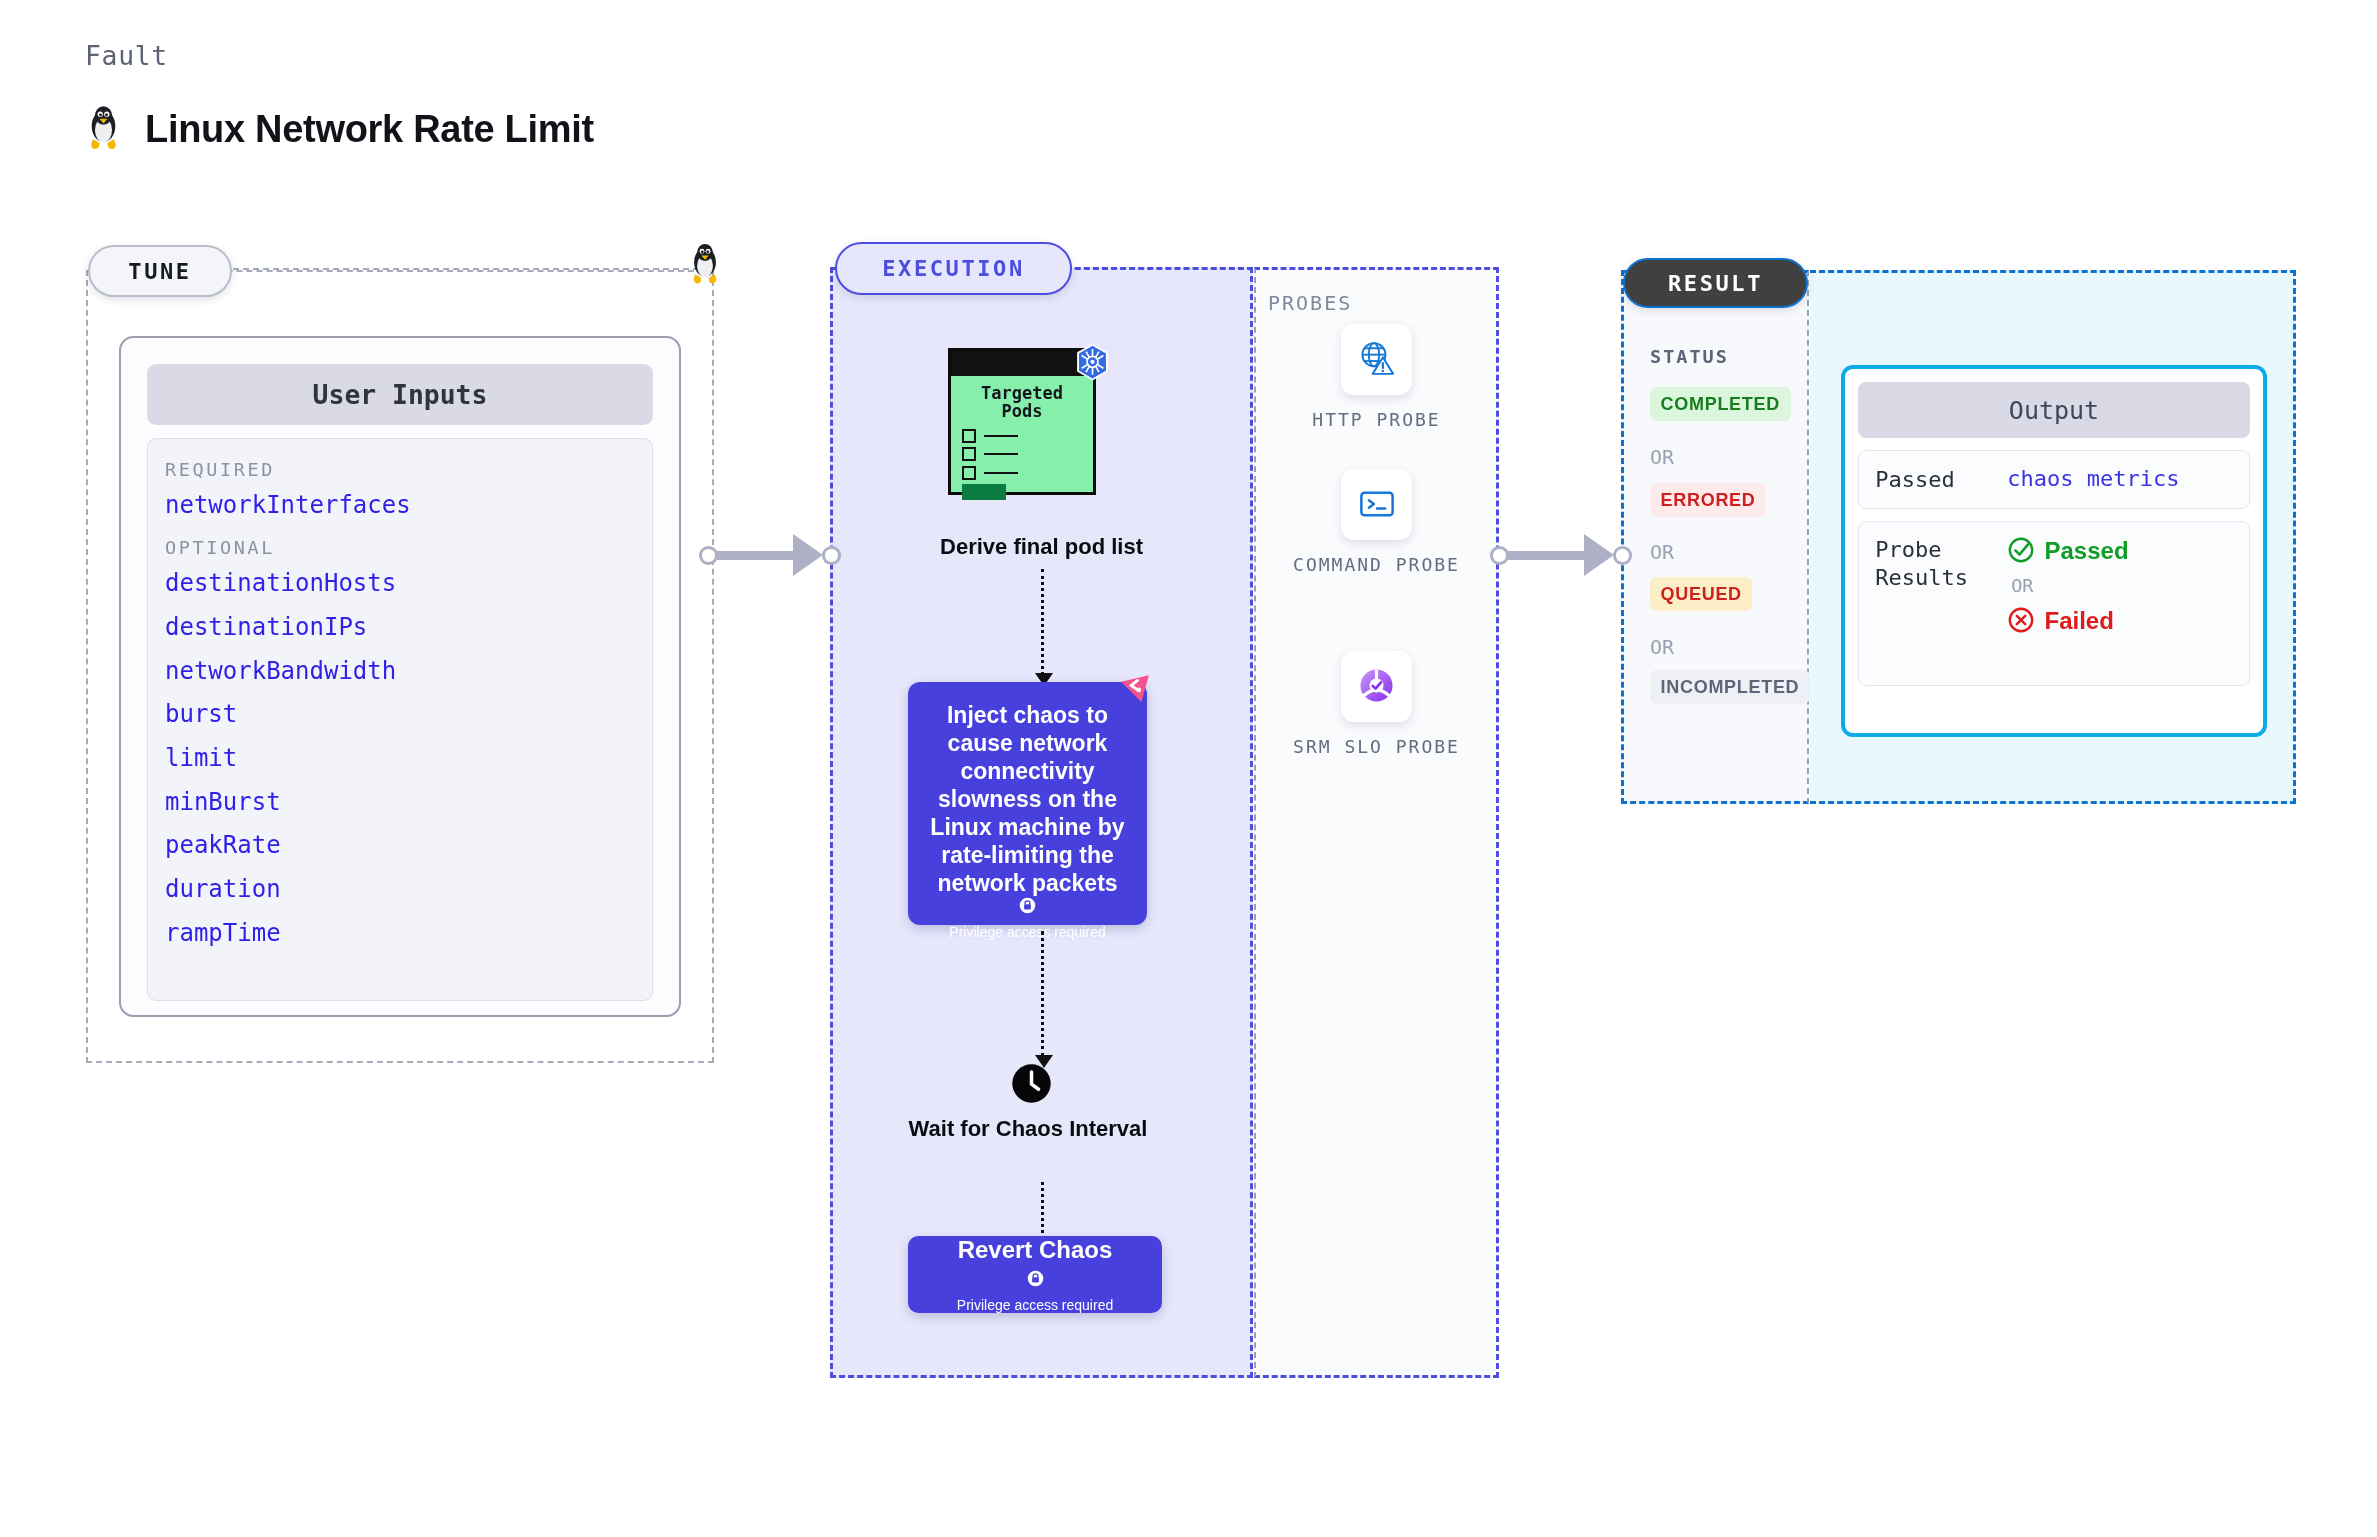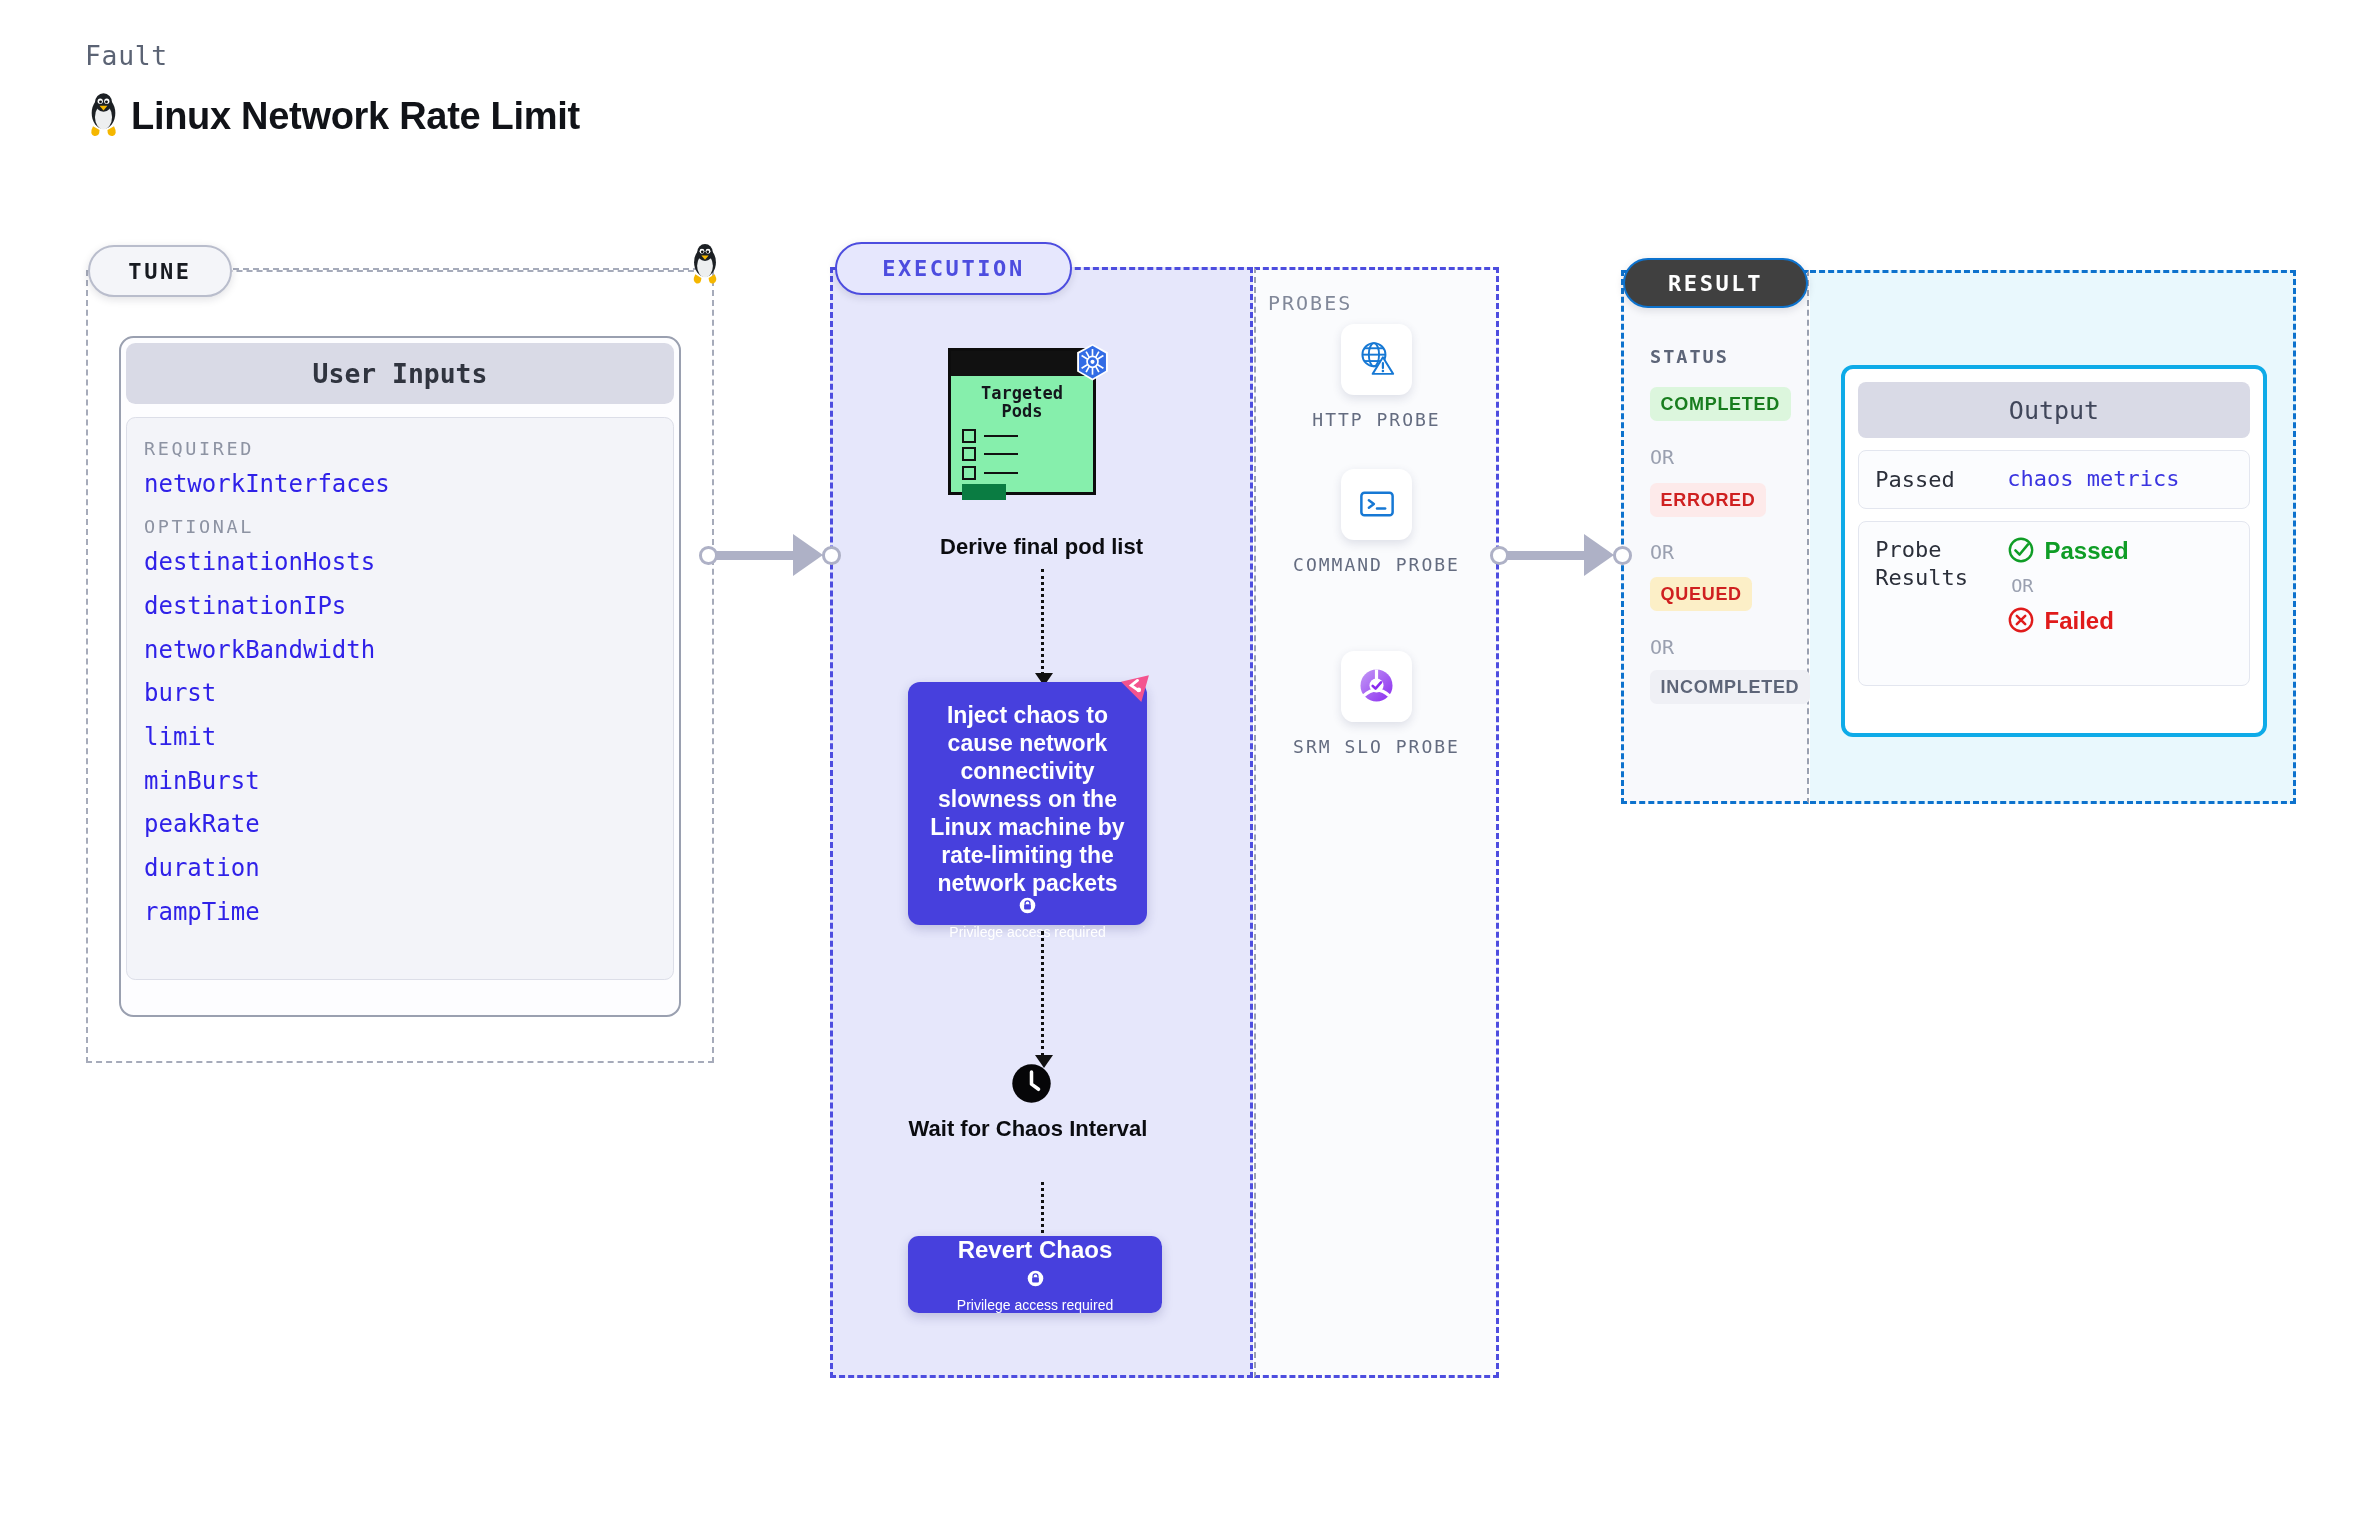--- a/index.html
+++ b/index.html
@@ -9,21 +9,21 @@
     font-family: "Liberation Sans", sans-serif;
     overflow: hidden;
   }
 
   
   #header { position: absolute; left: 85px; top: 40px; }
   #fault-label {
     font-family: "DejaVu Sans Mono", monospace;
     font-size: 26.4px; color: #5b6374; letter-spacing: 0.7px;
   }
-  #title-row { display: flex; align-items: center; gap: 9px; margin-top: 21px; }
+  #title-row { display: flex; align-items: center; gap: 23px; margin-top: 34px; }
   #page-title { font-size: 38px; font-weight: 700; color: #111318; letter-spacing: -0.3px; }
 
   
   .sec-badge {
     position: absolute; z-index: 20;
     display: flex; align-items: center; justify-content: center;
     border-radius: 660px;
     font-family: "DejaVu Sans Mono", monospace;
     font-weight: 700; letter-spacing: 2.6px;
     box-shadow: 0 2.6px 8px rgba(20,20,50,.13);
@@ -51,21 +51,21 @@
   }
   #tune-dash-line {
     position: absolute; left: 233px; top: 268px; width: 476px; height: 0;
     border-top: 2.6px dashed #a6abba;
   }
   #penguin-tune { position: absolute; left: 688px; top: 242px; }
 
   #user-inputs-card {
     position: absolute; left: 119px; top: 336px; width: 562px; height: 681px;
     background: #fdfdff; border: 2px solid #9aa0b0; border-radius: 14.5px;
-    padding: 5px;
+    padding: 26px;
   }
   #user-inputs-title {
     height: 61px; background: #d9dae6; border-radius: 9.3px;
     display: flex; align-items: center; justify-content: center;
     font-family: "DejaVu Sans Mono", monospace;
     font-size: 26.4px; font-weight: 700; color: #30343f;
   }
   #tuneables-box {
     margin-top: 13.2px; height: 563px; background: #f3f4f9;
     border: 1.3px solid #dcdee8; border-radius: 9.3px;

